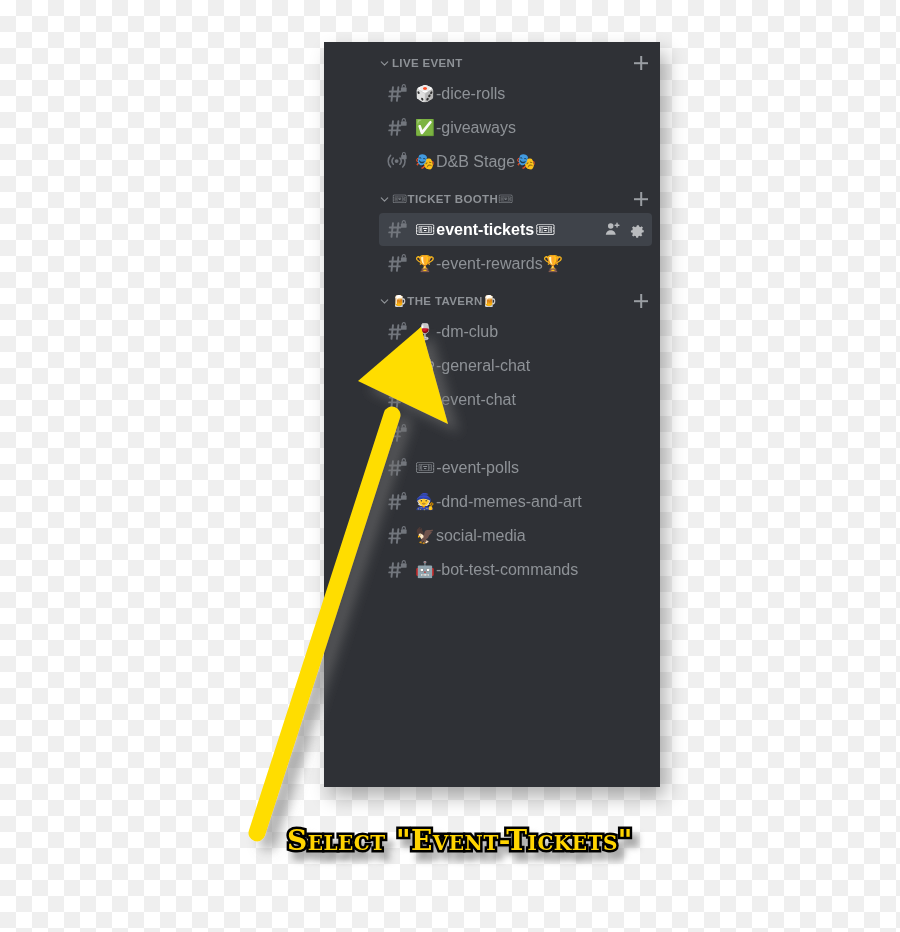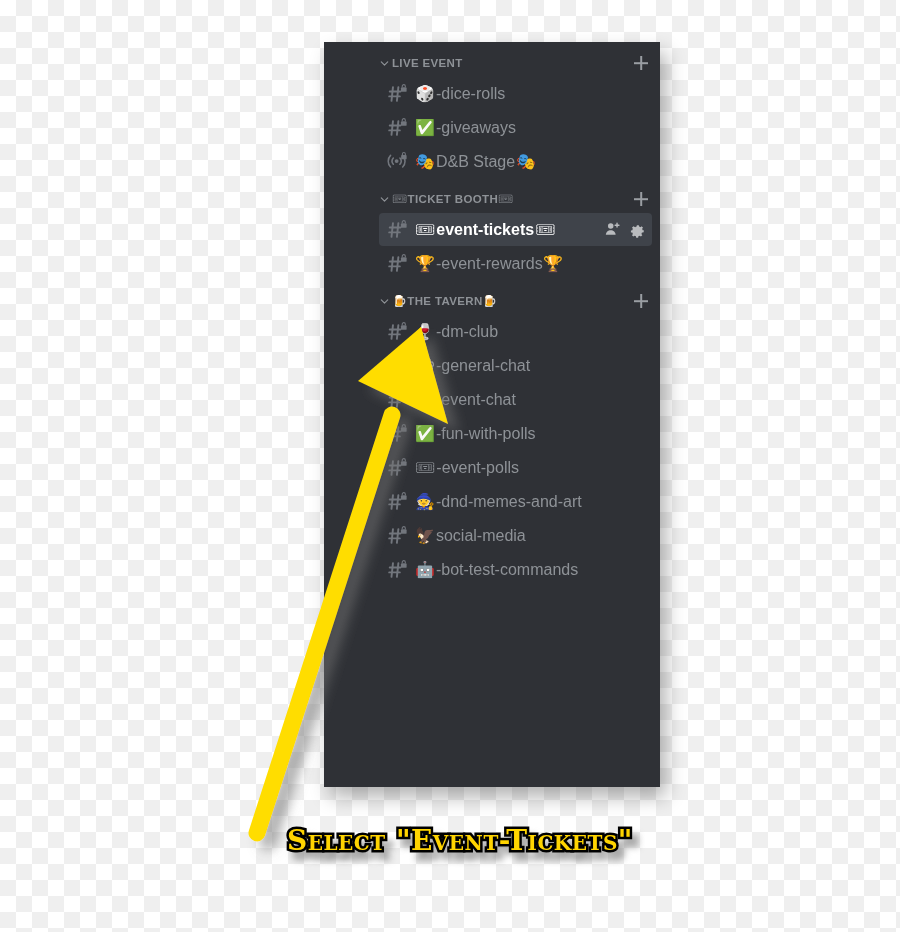--- a/index.html
+++ b/index.html
@@ -339,24 +339,20 @@
           <span class="em chan-em">🍻</span>
           <span>-event-chat</span>
         </span>
       </div>
       <div class="channel">
         <span class="chan-icon"><svg width="22" height="22" viewBox="0 0 24 24" fill="none" aria-hidden="true">
     <path d="M6.5 4.5 L4.9 19.5 M12.4 4.5 L10.8 19.5 M3 9.2 L14.6 9.2 M2.4 14.6 L14 14.6" stroke="#72767d" stroke-width="2.1" stroke-linecap="round"></path>
     <rect x="15.2" y="4.6" width="6.2" height="5" rx="1" fill="#72767d"></rect>
     <path d="M16.6 4.6 v-1.1 a1.7 1.7 0 0 1 3.4 0 v1.1" stroke="#72767d" stroke-width="1.2" fill="none"></path>
   </svg></span>
-        <span class="chan-name">
-          <span class="em chan-em">✅</span>
-          <span>-fun-with-polls</span>
-        </span>
       </div>
       <div class="channel">
         <span class="chan-icon"><svg width="22" height="22" viewBox="0 0 24 24" fill="none" aria-hidden="true">
     <path d="M6.5 4.5 L4.9 19.5 M12.4 4.5 L10.8 19.5 M3 9.2 L14.6 9.2 M2.4 14.6 L14 14.6" stroke="#72767d" stroke-width="2.1" stroke-linecap="round"></path>
     <rect x="15.2" y="4.6" width="6.2" height="5" rx="1" fill="#72767d"></rect>
     <path d="M16.6 4.6 v-1.1 a1.7 1.7 0 0 1 3.4 0 v1.1" stroke="#72767d" stroke-width="1.2" fill="none"></path>
   </svg></span>
         <span class="chan-name">
           <span class="em chan-em">🎟</span>
           <span>-event-polls</span>

